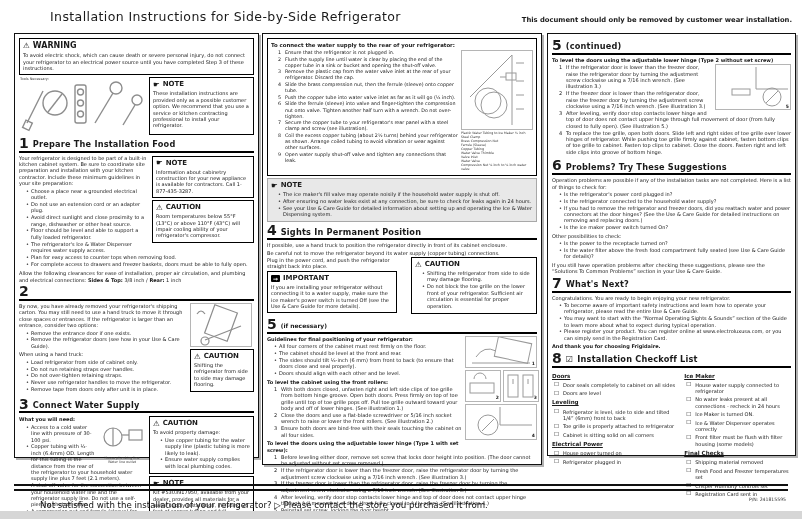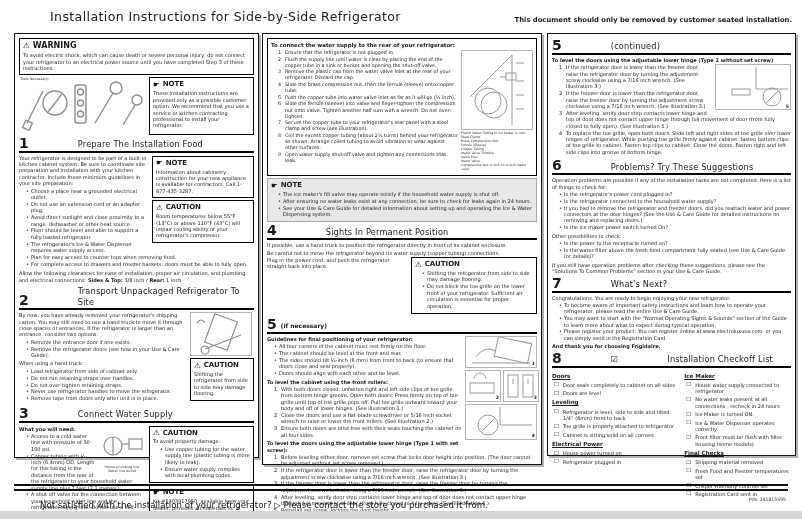--- a/index.html
+++ b/index.html
@@ -18,21 +18,21 @@
   .gray{background:#e8e8e8;border:1px solid #a8a8a8;}
   .bh{display:flex;align-items:center;gap:3px;font-weight:bold;font-size:8px;margin-bottom:1px;}
   .bh.small{font-size:7px;}
   .ico{font-size:7.5px;line-height:1;}
   .imp-ico{display:inline-block;background:#000;color:#fff;font-size:6px;line-height:7px;
            width:9px;height:7px;text-align:center;border-radius:1px;}
 
   .sh{display:flex;align-items:flex-end;gap:4px;border-bottom:2.5px solid #000;
       margin:3px 0 2px;padding-bottom:1px;}
   .sh .n{font-size:14px;font-weight:800;line-height:.85;}
-  .sh .t{font-size:8.2px;font-weight:normal;letter-spacing:.2px;margin-left:45px;}
+  .sh .t{font-size:8.2px;font-weight:bold;letter-spacing:.2px;}
   .sh .sfx{font-size:6px;font-weight:bold;padding-bottom:1px;}
 
   p{margin:1px 0;}
   .bl{font-weight:bold;}
   ul,ol{margin:1px 0 2px 0;padding-left:7px;list-style:none;}
   ul.b li{position:relative;padding-left:5px;margin-bottom:.5px;}
   ul.b li::before{content:"•";position:absolute;left:0;}
   ol.n{counter-reset:c;}
   ol.n li{position:relative;padding-left:7px;counter-increment:c;margin-bottom:.5px;}
   ol.n li::before{content:counter(c);position:absolute;left:0;}
@@ -61,21 +61,21 @@
   .fq{position:absolute;left:40px;top:493px;font-size:8.6px;color:#111;margin-top:7px;}
   .pnum{position:absolute;right:16px;top:497px;font-size:4.6px;color:#333;}
   .graybar{position:absolute;left:0;right:0;bottom:0;height:8px;background:#d6d6d6;}
 </style>
 </head>
 <body>
 
 <div class="page">
 
   <div class="pt">Installation Instructions for Side-by-Side Refrigerator</div>
-  <div class="hn">This document should only be removed by customer seated installation.</div>
+  <div class="hn">This document should only be removed by customer wear installation.</div>
 
   <section class="col col-left">
 
     <div class="bx">
       <div class="bh">
         <span class="ico">⚠</span>
         <span>WARNING</span>
       </div>
       <p>To avoid electric shock, which can cause death or severe personal injury, do not connect your refrigerator to an electrical power source until you have completed Step 3 of these instructions.</p>
     </div>
@@ -138,21 +138,20 @@
           <li>Floor should be level and able to support a fully loaded refrigerator.</li>
           <li>The refrigerator's Ice &amp; Water Dispenser requires water supply access.</li>
           <li>Plan for easy access to counter tops when removing food.</li>
           <li>For complete access to drawers and freezer baskets, doors must be able to fully open.</li>
         </ul>
     </div>
     <p><span>Allow the following clearances for ease of installation, proper air circulation, and plumbing and electrical connections: </span><span class="bl">Sides &amp; Top:</span><span> 3/8 inch / </span><span class="bl">Rear:</span><span> 1 inch</span></p>
 
     <div class="sh">
       <span class="n">2</span>
-      <span class="t">Transport Unpackaged Refrigerator To Site</span>
     </div>
     <div class="cf">
       <div class="fr" style="width:64px;">
         <div class="fig sketch" style="width:60px;height:42px;">
           <svg width="60" height="42" viewBox="0 0 60 42">
             <g stroke="#8d8d8d" fill="none" stroke-width="1.2">
               <rect x="18" y="4" width="24" height="30" transform="rotate(20 30 19)"></rect>
               <line x1="14" y1="36" x2="50" y2="22"></line>
                 <circle cx="14" cy="37" r="4"></circle>
               <path d="M6 10 q4 -6 8 0"></path>
@@ -298,20 +297,27 @@
         <div class="bh small">
           <span class="ico">⚠</span>
           <span>CAUTION</span>
         </div>
         <ul class="b">
             <li>Shifting the refrigerator from side to side may damage flooring.</li>
             <li>Do not block the toe grille on the lower front of your refrigerator. Sufficient air circulation is essential for proper operation.</li>
           </ul>
       </div>
       <p>Plug in the power cord, and push the refrigerator straight back into place.</p>
+      <div class="bx" style="width:122px;">
+        <div class="bh small">
+          <span class="imp-ico">→</span>
+          <span>IMPORTANT</span>
+        </div>
+        <p>If you are installing your refrigerator without connecting it to a water supply, make sure the ice maker's power switch is turned Off (see the Use &amp; Care Guide for more details).</p>
+      </div>
     </div>
 
     <div class="sh">
       <span class="n">5</span>
       <span class="sfx">(if necessary)</span>
     </div>
     <div class="cf">
       <div class="fr" style="width:72px;">
         <div class="fig sketch" style="width:70px;height:30px;margin-bottom:2px;">
           <svg width="70" height="30" viewBox="0 0 70 30">

